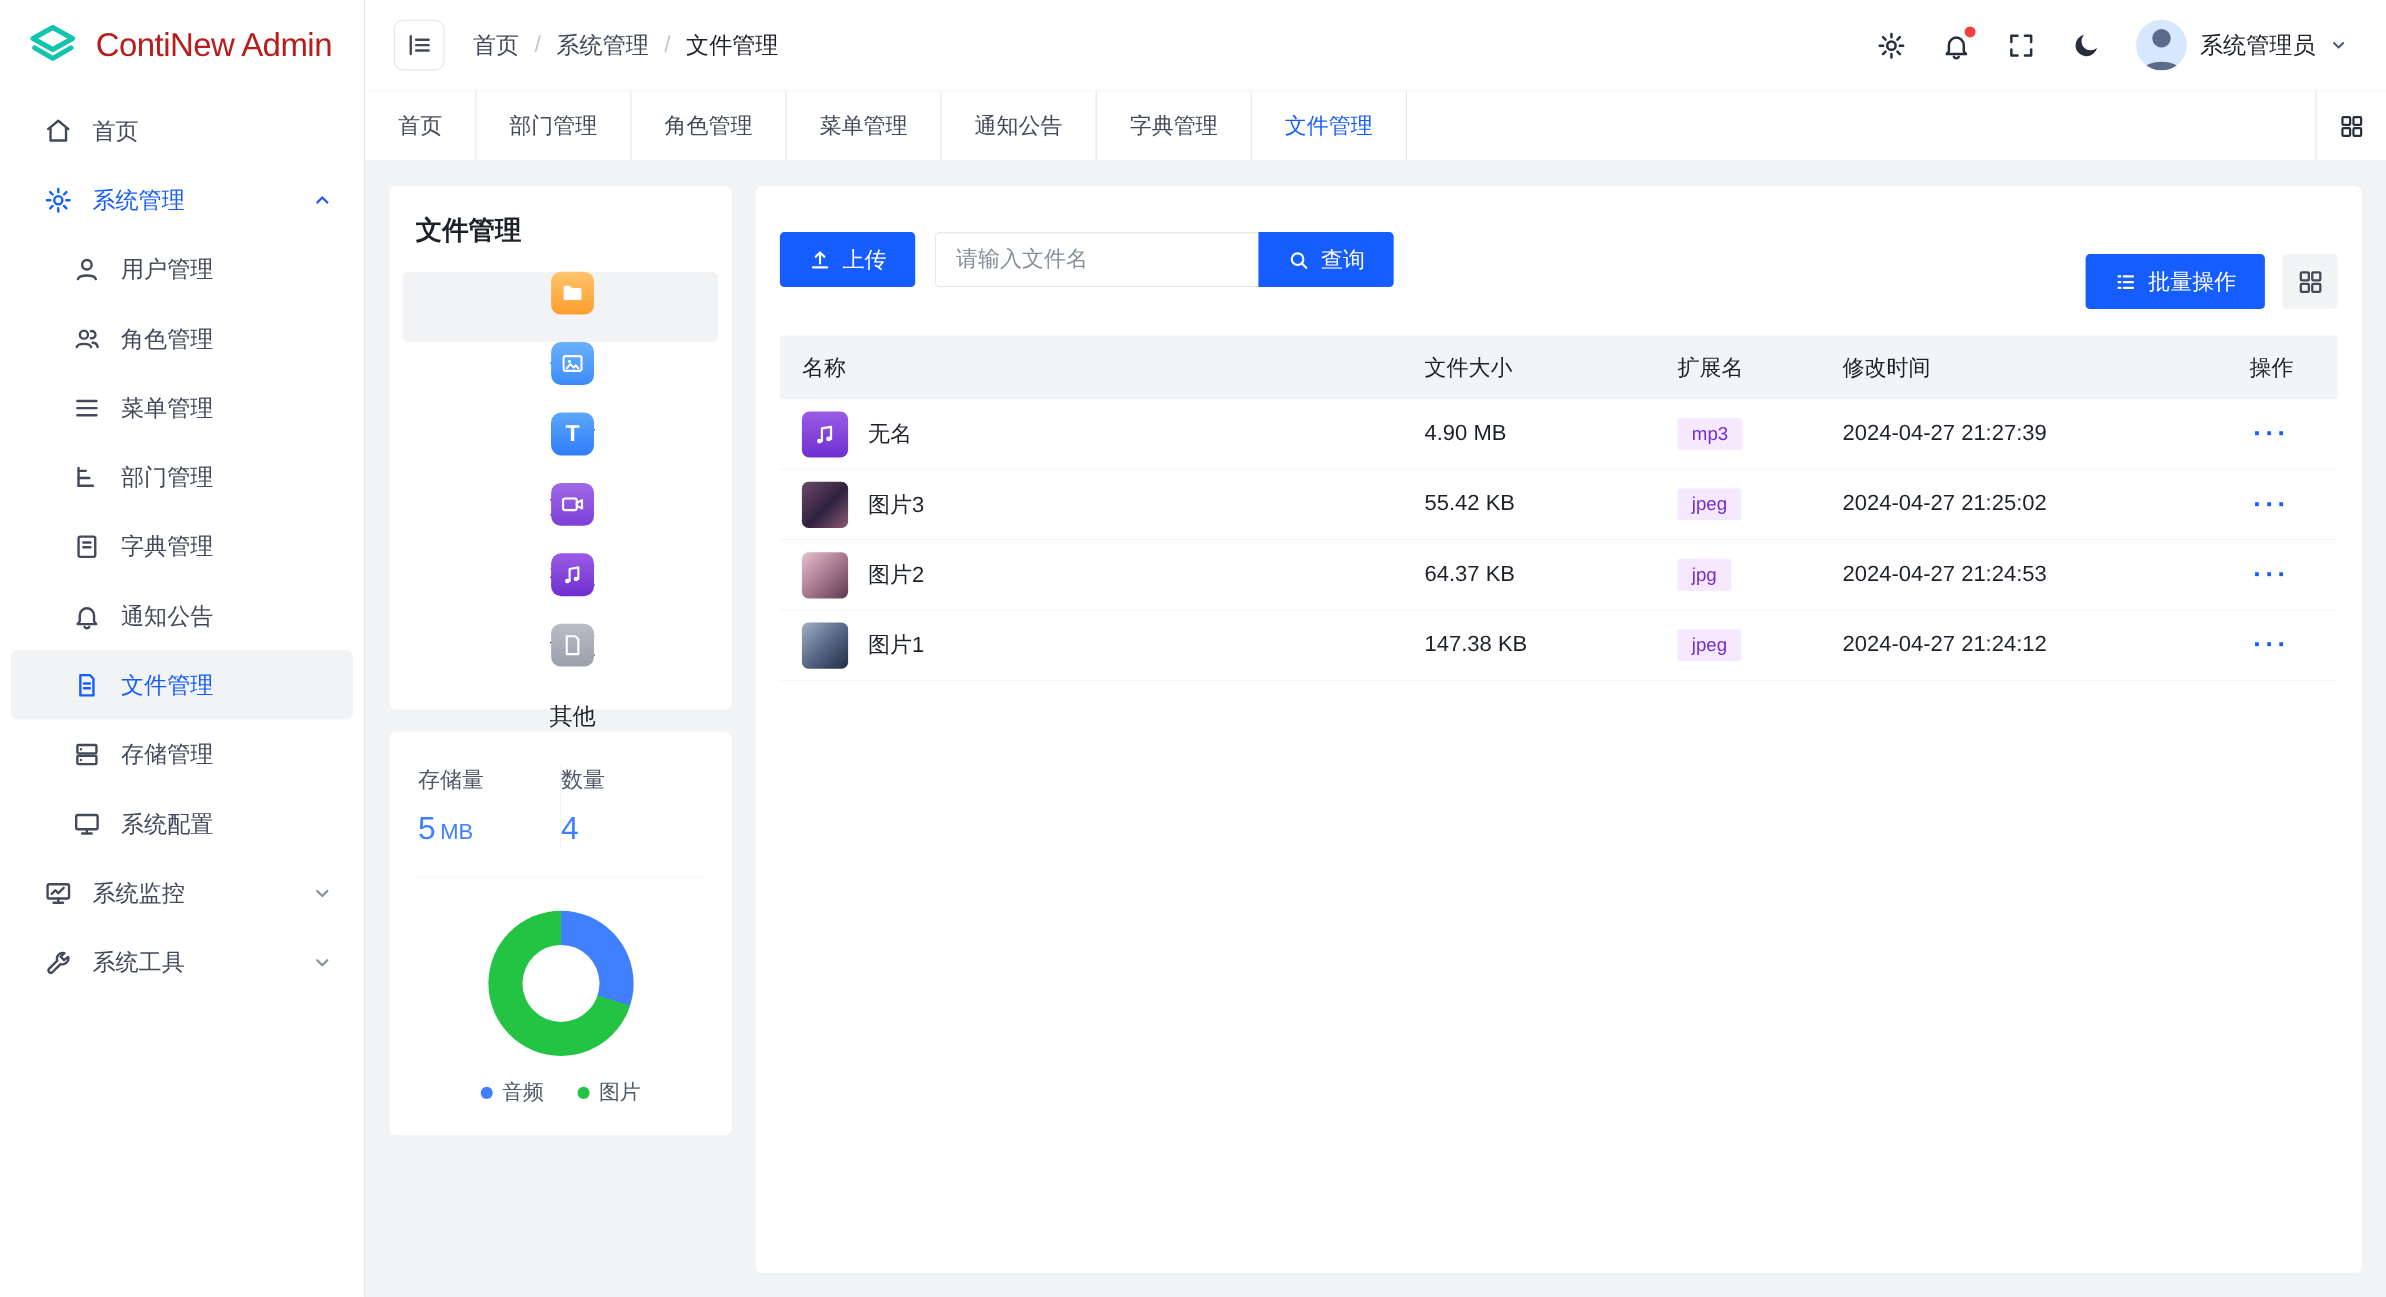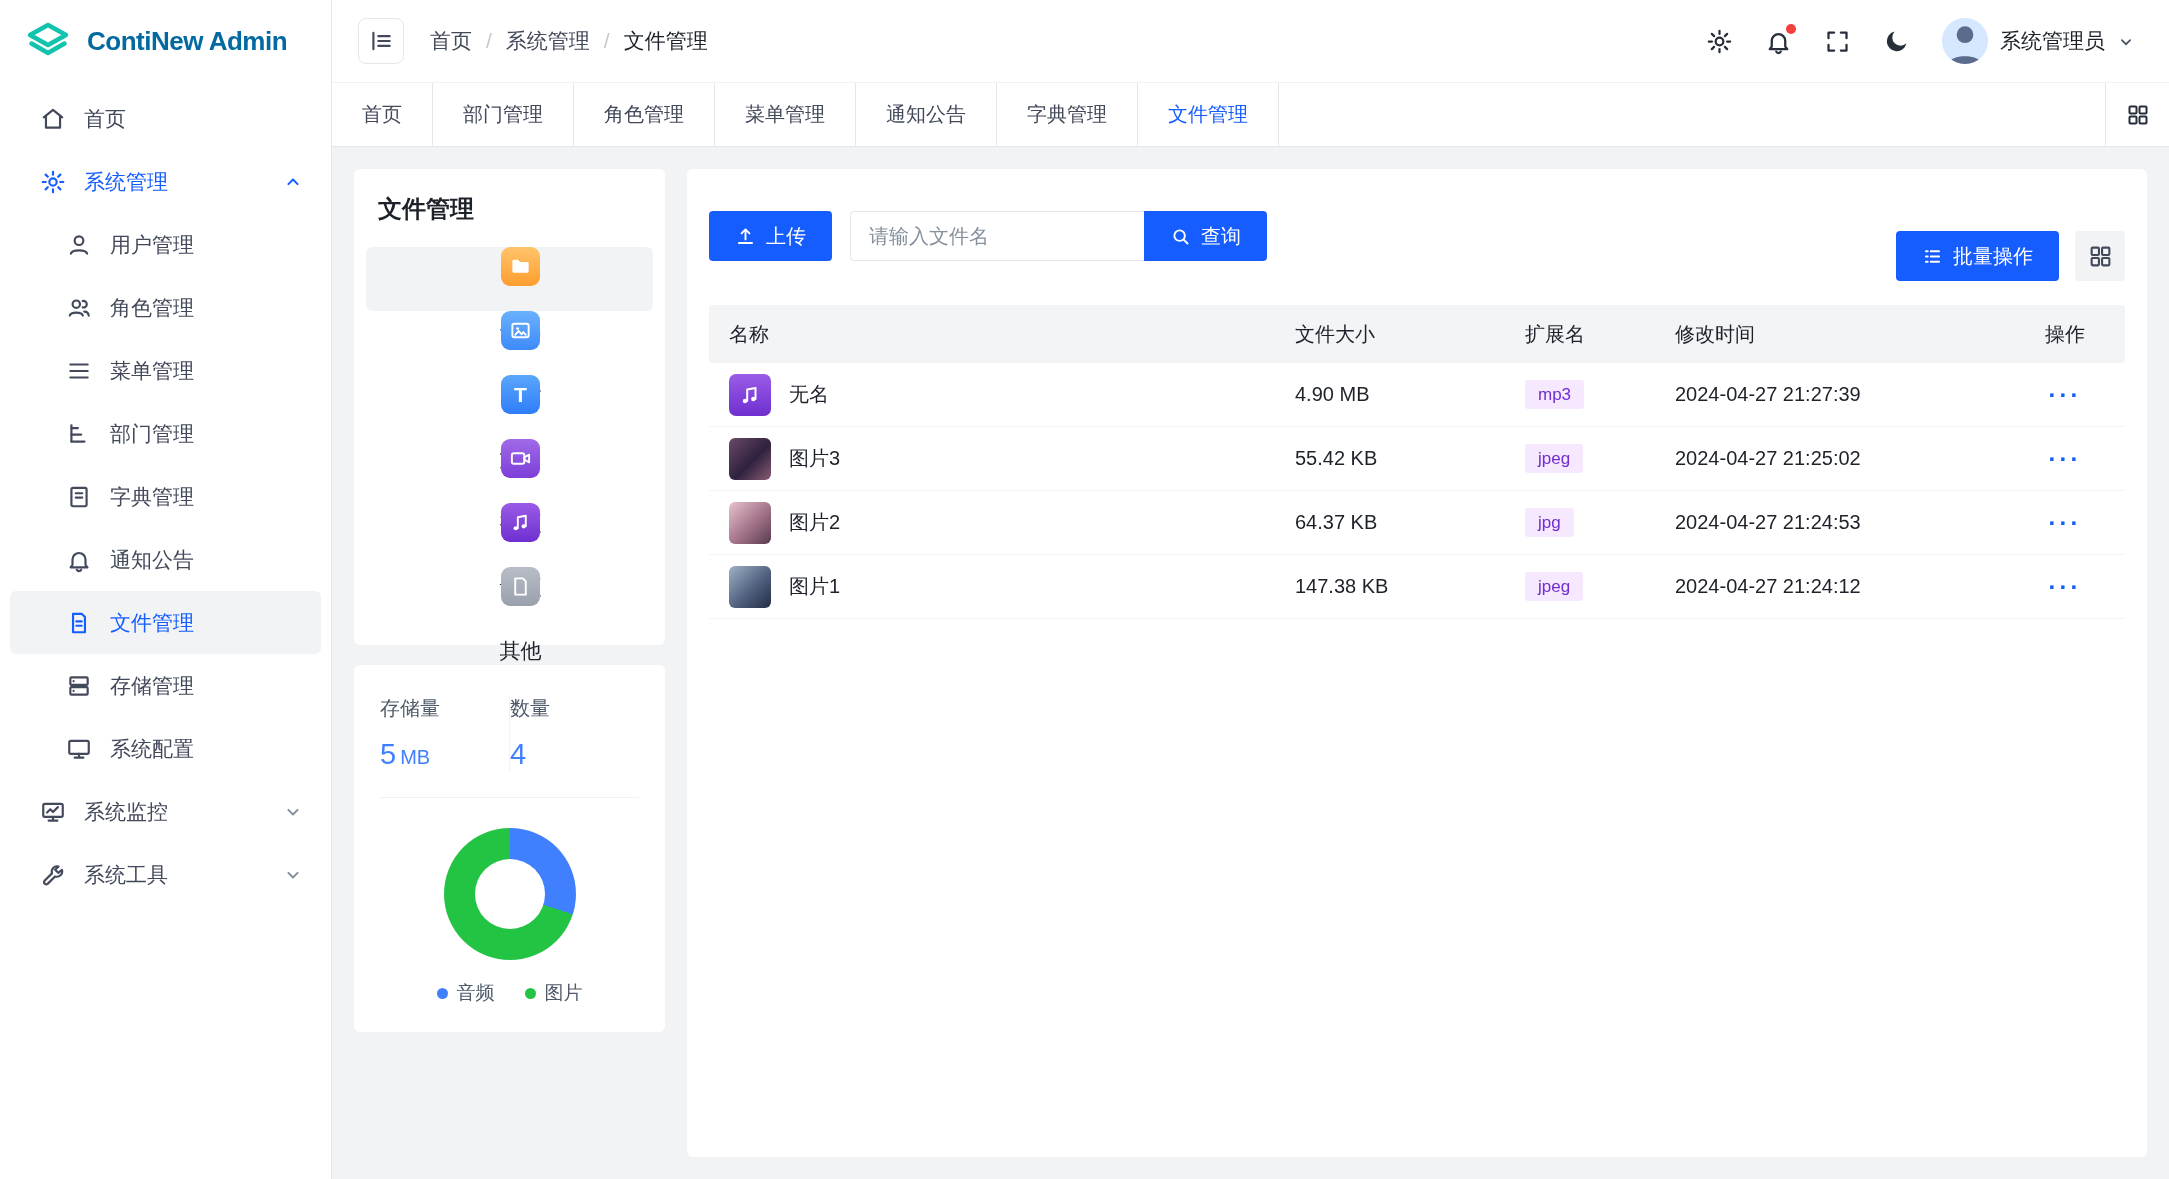--- a/index.html
+++ b/index.html
@@ -7,21 +7,21 @@
   body {
     font-family: "Liberation Sans", "DejaVu Sans", sans-serif;
     color:#1d2129; background:#f2f3f5; overflow:hidden;
   }
   .app { display:flex; width:2169px; height:1179px; overflow:hidden; }
 
   
   .sidebar { width:332px; min-width:332px; background:#fff; border-right:1px solid #e5e6eb; display:flex; flex-direction:column; }
   .logo-row { height:83px; min-height:83px; display:flex; align-items:center; gap:15px; padding:0 24px; }
   .logo-mark { width:48px; height:48px; flex:none; }
-  .logo-text { font-size:26px; font-weight:700; color:#0369a1; white-space:nowrap; letter-spacing:-0.5px; }
+  .logo-text { font-size:30px; font-weight:400; color:#b91c1c; white-space:nowrap; letter-spacing:-0.5px; }
   .menu { flex:1; overflow:hidden; padding:4px 10px 0; }
   .menu-item { height:63px; display:flex; align-items:center; gap:18px; padding:0 18px 0 30px; border-radius:6px; font-size:21px; color:#42495a; cursor:pointer; }
   .menu-item .mi-icon { width:26px; height:26px; flex:none; display:flex; }
   .menu-item .mi-icon svg { width:100%; height:100%; }
   .menu-item .chev { margin-left:auto; width:20px; height:20px; color:#86909c; flex:none; }
   .menu-item .chev svg { width:100%; height:100%; }
   .menu-item.blue { color:#165DFF; }
   .menu-item.blue .chev { color:#165DFF; }
   .menu-item.sub { padding-left:56px; }
   .menu-item.active { background:#f2f3f5; color:#165DFF; }

